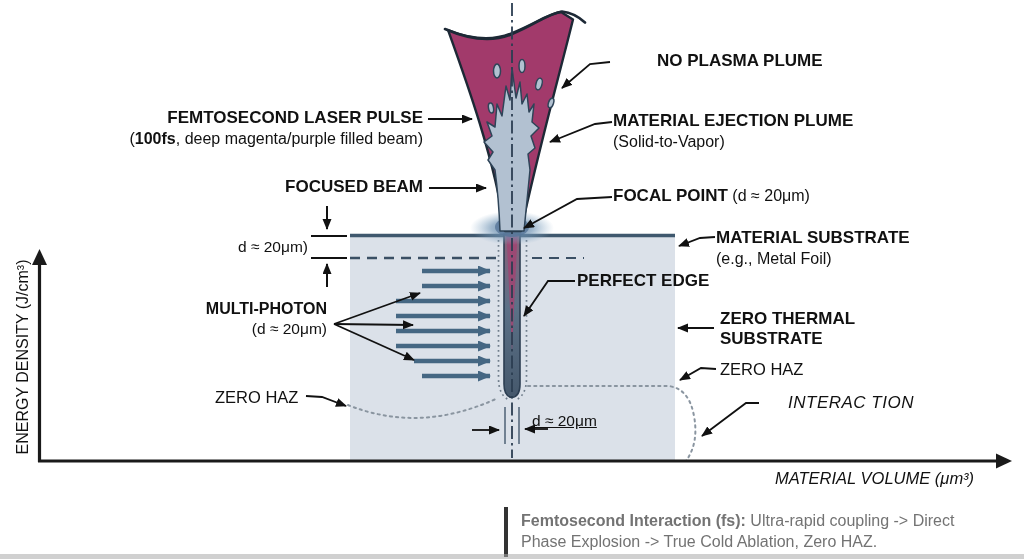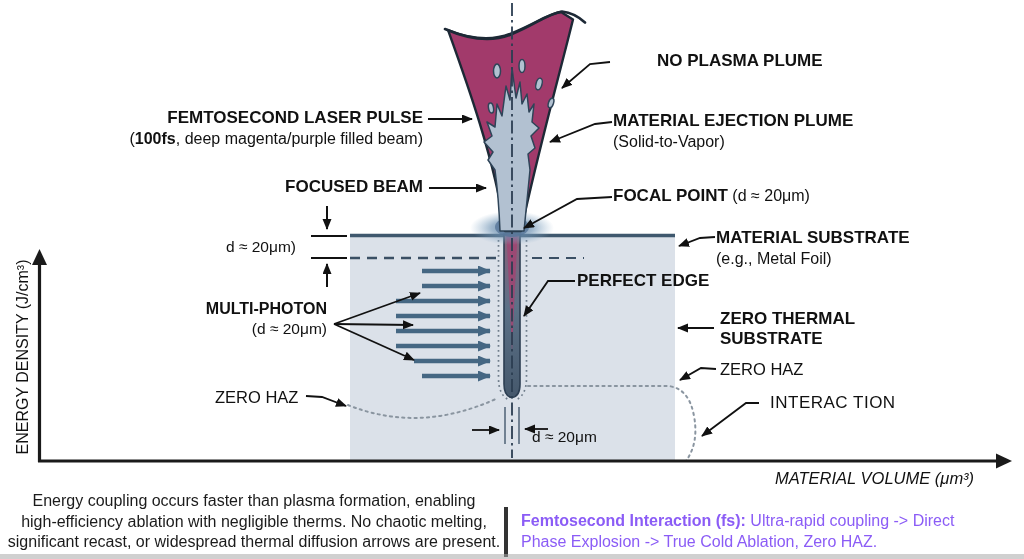--- a/index.html
+++ b/index.html
@@ -7,38 +7,38 @@
           font-family:"Liberation Sans", sans-serif;color:#111;}
   #art{position:absolute;left:0;top:0;width:1024px;height:559px;}
   .lbl{position:absolute;white-space:nowrap;color:#111;}
   .b{font-weight:bold;}
   .ra{text-align:right;}
   .fs17{font-size:17px;} .fs16{font-size:16px;} .fs155{font-size:15.5px;} .fs165{font-size:16.5px;}
   .lh20{line-height:20px;} .lh21{line-height:21px;}
 
   .femto{left:117px;top:107px;width:306px;}
   .focusedbeam{left:285px;top:177px;width:138px;}
-  .depthdim{left:224px;top:238px;width:72px;font-size:15.5px;}
+  .depthdim{left:236px;top:238px;width:72px;font-size:15.5px;}
   .multiphoton{left:158px;top:299px;width:169px;}
   .zerohazL{left:215px;top:388px;}
   .noplasma{left:638px;top:51px;margin-left:19px;}
   .ejection{left:613px;top:110px;}
   .focalpt{left:613px;top:186px;}
   .substratelbl{left:716px;top:227px;}
   .perfectedge{left:577px;top:271px;}
   .zerothermal{left:720px;top:309px;}
   .zerohazR{left:720px;top:360px;}
-  .interaction{left:770px;top:393px;letter-spacing:.5px;}
-  .kerfdim{left:532px;top:428px;}
+  .interaction{left:788px;top:393px;letter-spacing:.5px;font-style:italic;}
+  .kerfdim{left:532px;top:412px;text-decoration:underline;}
   .ylabel{left:-77px;top:348px;width:200px;height:18px;line-height:18px;text-align:center;
           transform:rotate(-90deg);font-size:16px;}
   .xlabel{left:775px;top:469px;font-size:16.5px;font-style:italic;}
 
   .capL{left:2px;top:491px;width:504px;text-align:center;font-size:16px;line-height:20.5px;color:#1b1b1b;}
-  .capR{left:521px;top:511px;width:486px;font-size:16px;line-height:20.5px;color:#8b5cf6;}
+  .capR{left:521px;top:511px;width:486px;font-size:16px;line-height:20.5px;color:#737373;}
   .divider{position:absolute;left:504px;top:507px;width:4px;height:50px;background:#333;}
   .edgebar{position:absolute;left:0;top:554px;width:1024px;height:5px;background:#a9a9a9;opacity:.55;}
 </style>
 </head>
 <body>
 
 <div id="canvas">
 
   <svg id="art" viewBox="0 0 1024 559" xmlns="http://www.w3.org/2000/svg">
     <defs>
@@ -206,25 +206,20 @@
 
   <div class="lbl zerohazR fs165">ZERO HAZ</div>
 
   <div class="lbl interaction fs17">INTERAC TION</div>
 
   <div class="lbl kerfdim fs155">d ≈ 20μm</div>
 
   <div class="lbl ylabel">ENERGY DENSITY (J/cm³)</div>
   <div class="lbl xlabel">MATERIAL VOLUME (μm³)</div>
 
-  <div class="lbl capL">
-    <div>Energy coupling occurs faster than plasma formation, enabling</div>
-    <div>high-efficiency ablation with negligible therms. No chaotic melting,</div>
-    <div>significant recast, or widespread thermal diffusion arrows are present.</div>
-  </div>
 
   <div class="divider"></div>
 
   <div class="lbl capR">
     <div><span class="b">Femtosecond Interaction (fs):</span><span> Ultra-rapid coupling -&gt; Direct</span></div>
     <div>Phase Explosion -&gt; True Cold Ablation, Zero HAZ.</div>
   </div>
 
   <div class="edgebar"></div>
 </div>

